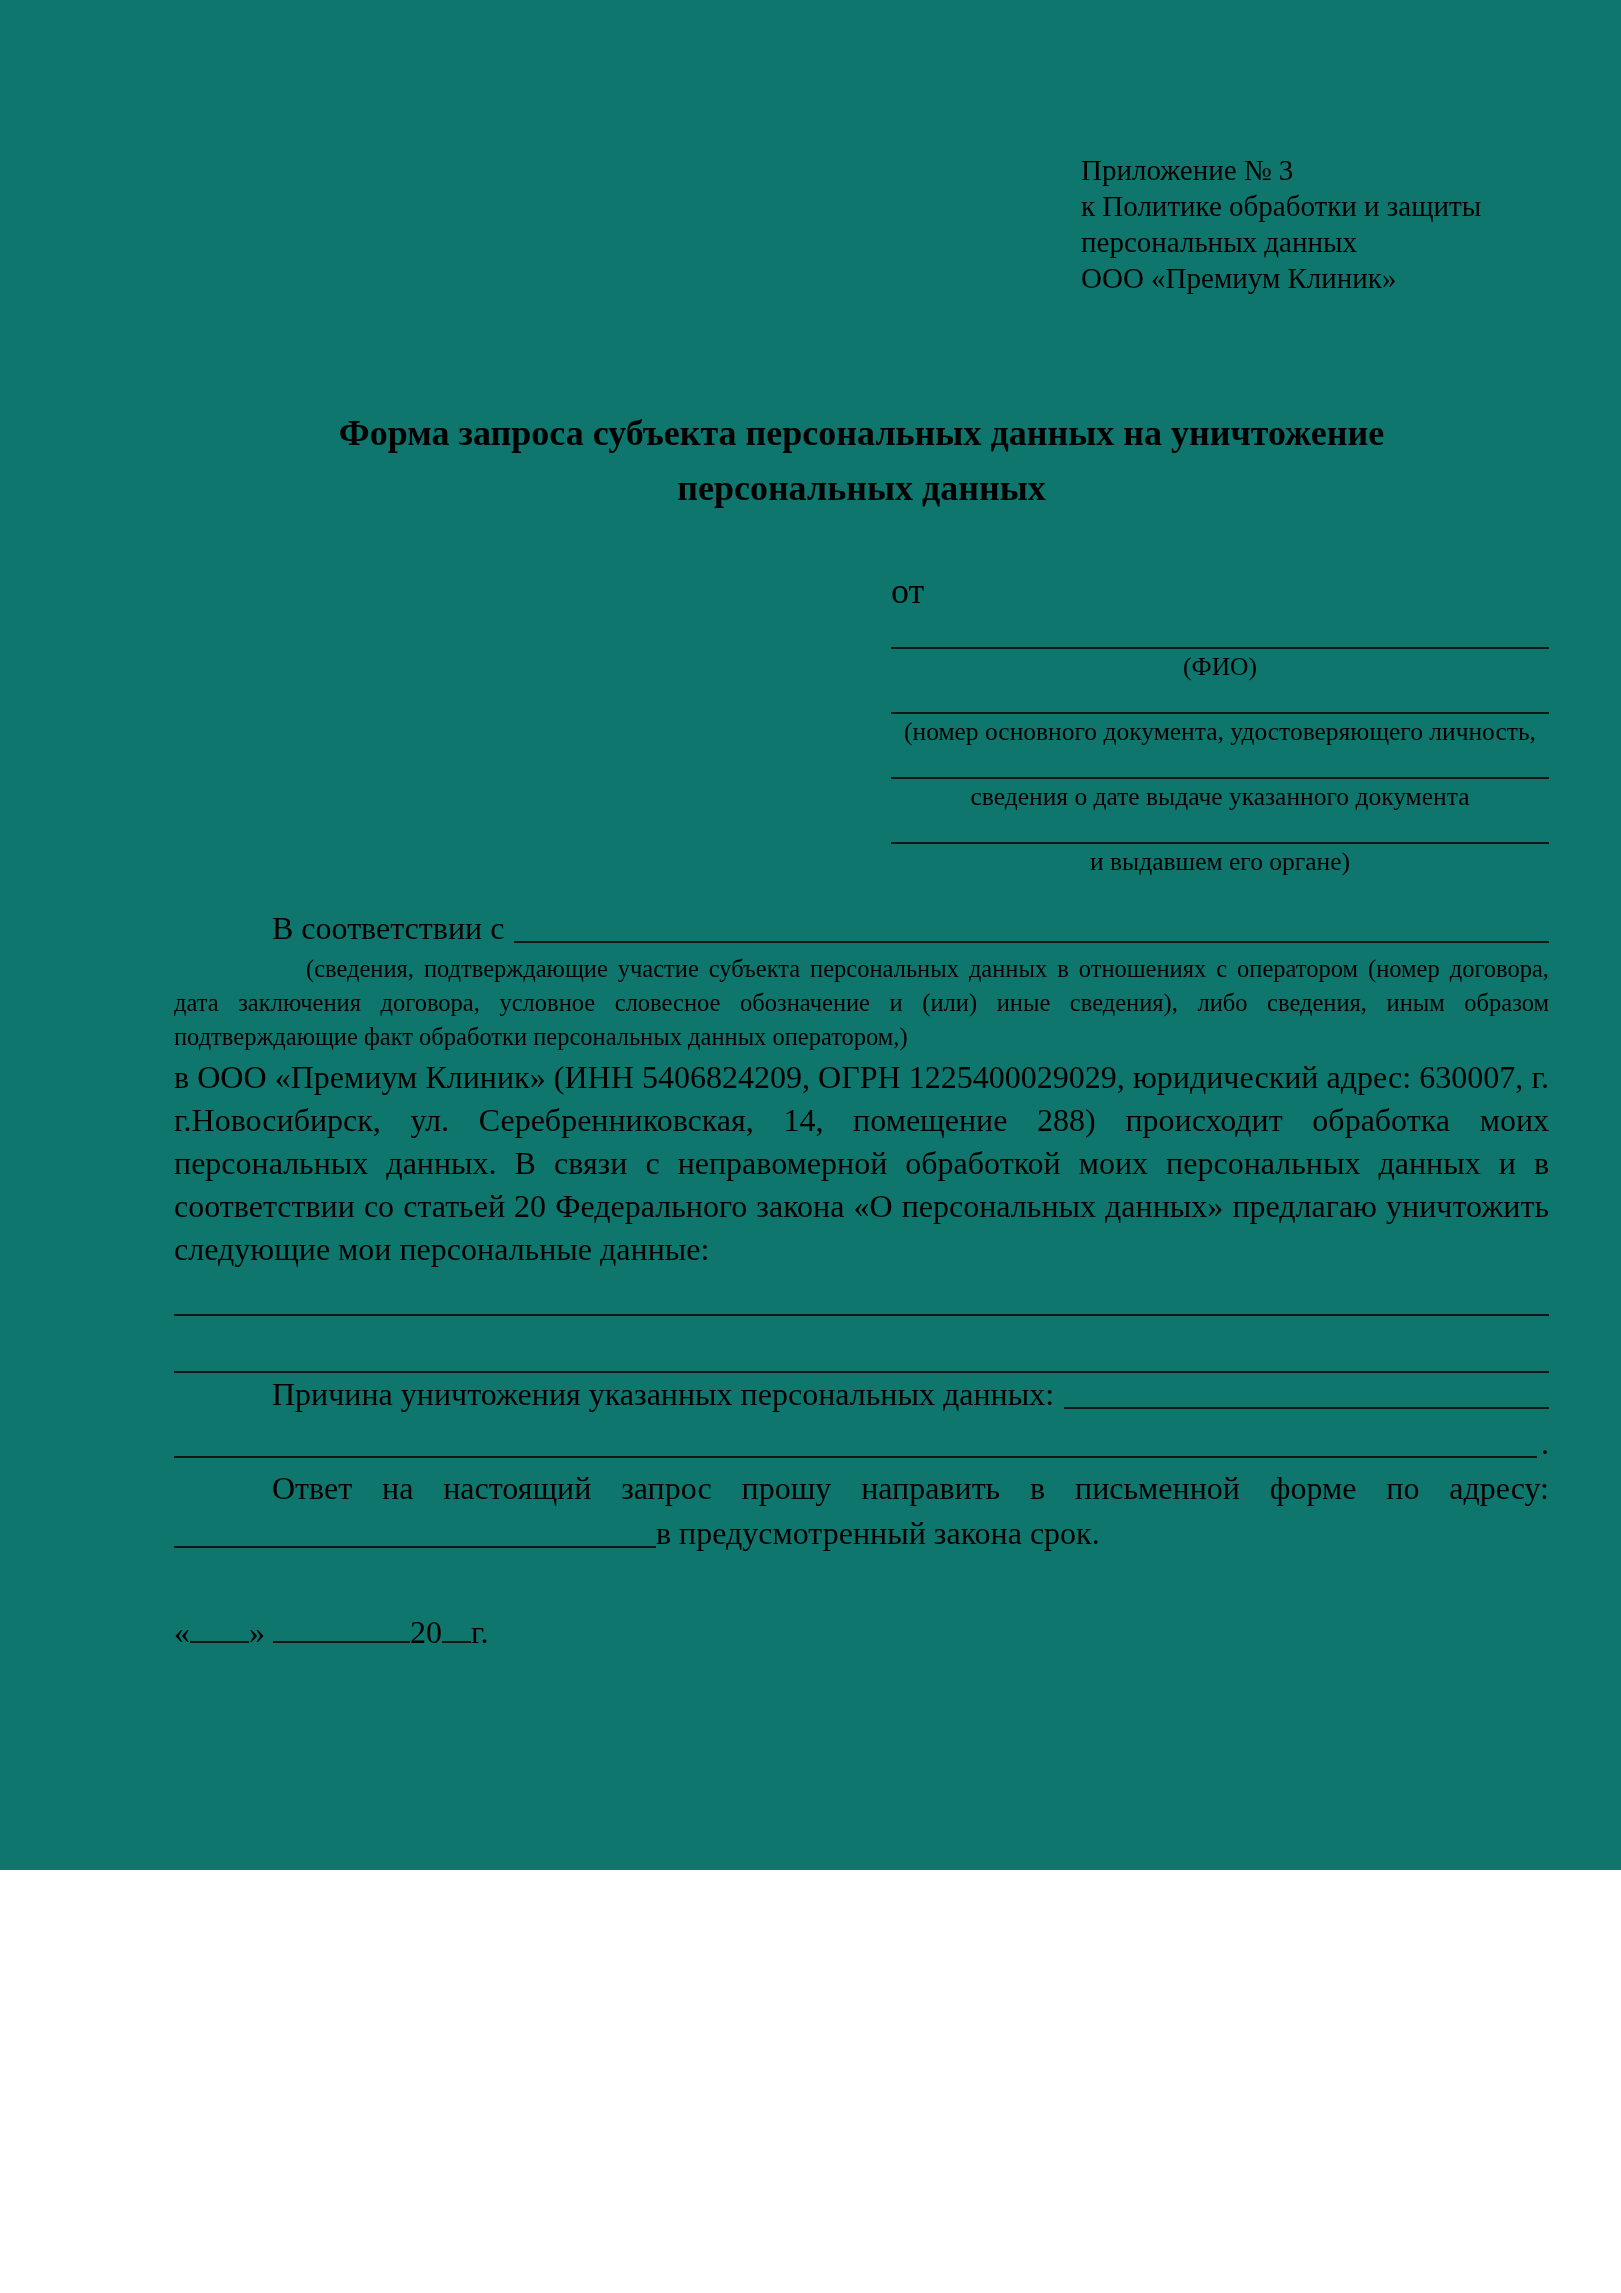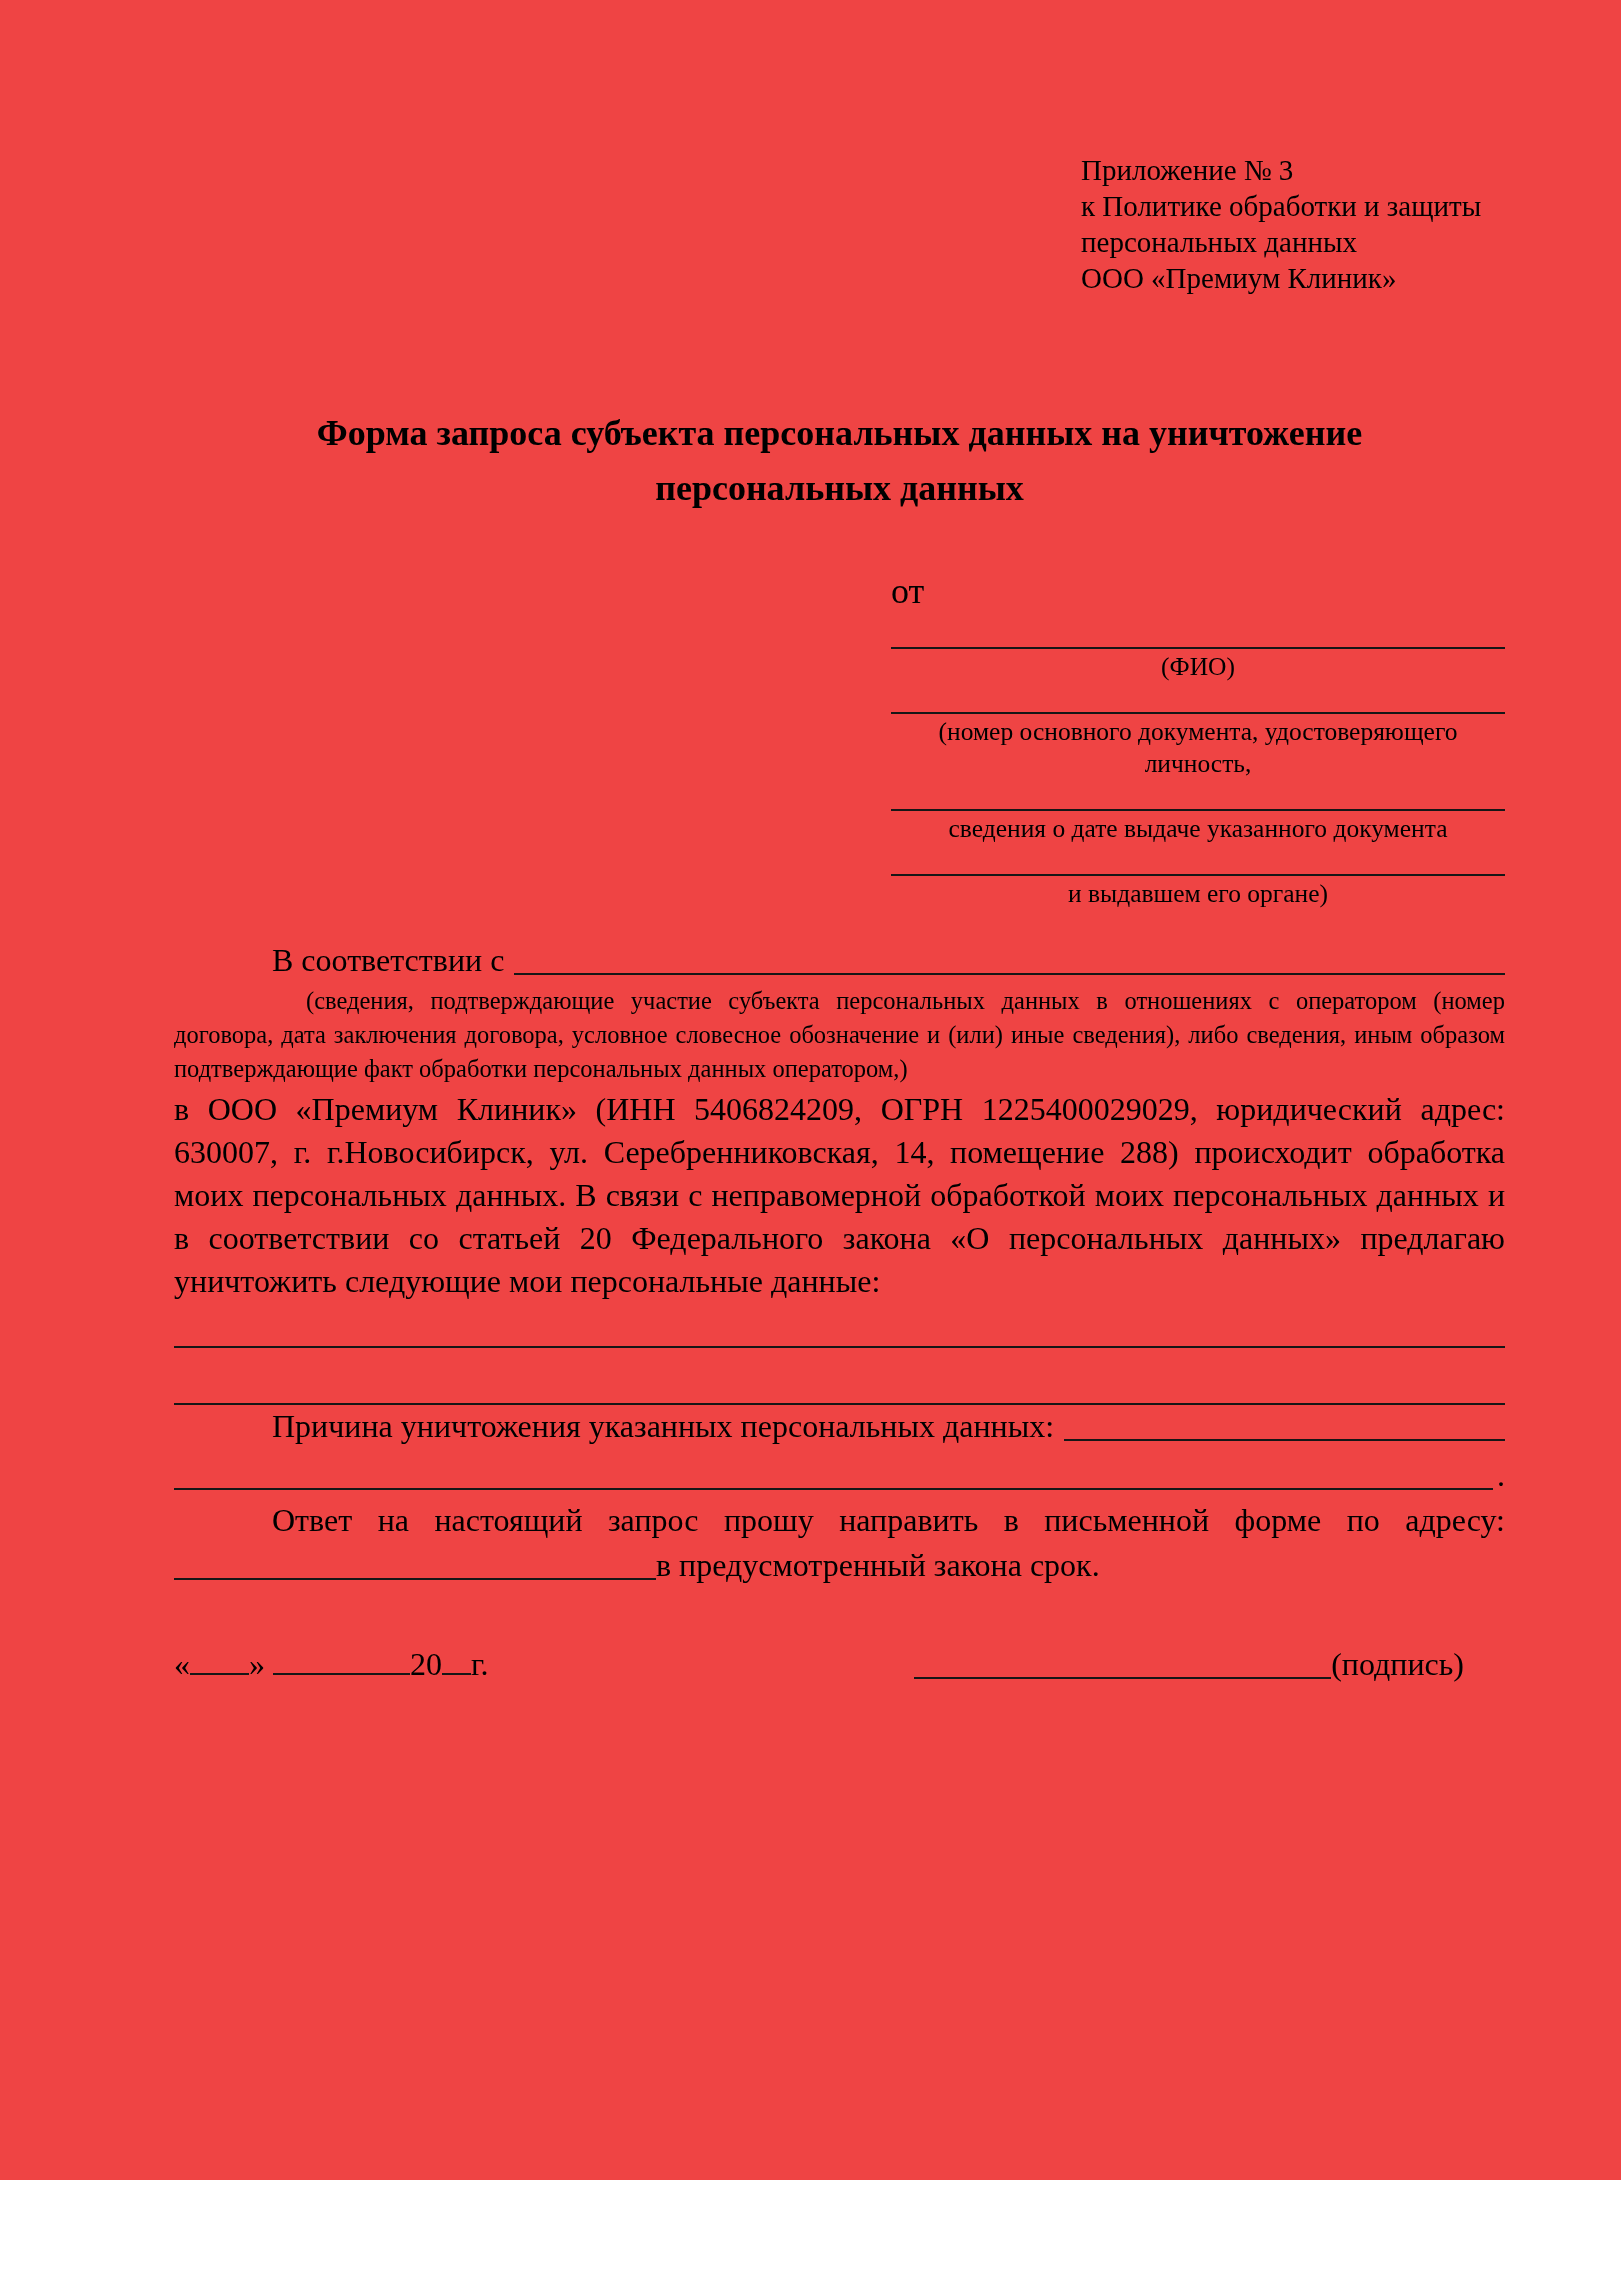--- a/index.html
+++ b/index.html
@@ -1,20 +1,20 @@
 <!DOCTYPE html>
 <html lang="ru"><head>
 <meta charset="utf-8">
 <style>
   html,body{margin:0;padding:0;background:#ffffff;}
   .page{
-    width:1621px;height:2180px;background:#ef4444;color:#000;
+    width:1621px;height:1870px;background:#0f766e;color:#000;
     font-family:"Liberation Serif","DejaVu Serif",serif;
     box-sizing:border-box;position:relative;
-    padding:152px 116px 0 174px;overflow:hidden;
+    padding:152px 72px 0 174px;overflow:hidden;
   }
   
   .hdr{margin-left:907px;font-size:29px;line-height:36px;}
   
   .title{
     margin:110px auto 12px auto;max-width:1137px;text-align:center;
     font-weight:bold;font-size:36px;line-height:55px;
   }
   
   .addr{margin-left:717px;margin-top:55px;}
@@ -107,21 +107,17 @@
     <div class="tailrow">
       <span class="fill"></span>
       <span class="txt">в предусмотренный закона срок.</span>
     </div>
 
     <div class="footer">
       <div class="dgroup">
         <span>«</span><span class="u u60"></span><span>»</span>
         <span class="u u140"></span><span>20</span><span class="u u30"></span><span>г.</span>
       </div>
-      <div class="sgroup">
-        <span class="u u425"></span>
-          <span>(подпись)</span>
-      </div>
     </div>
 
   </div>
 </div>
 
 
 </body></html>

